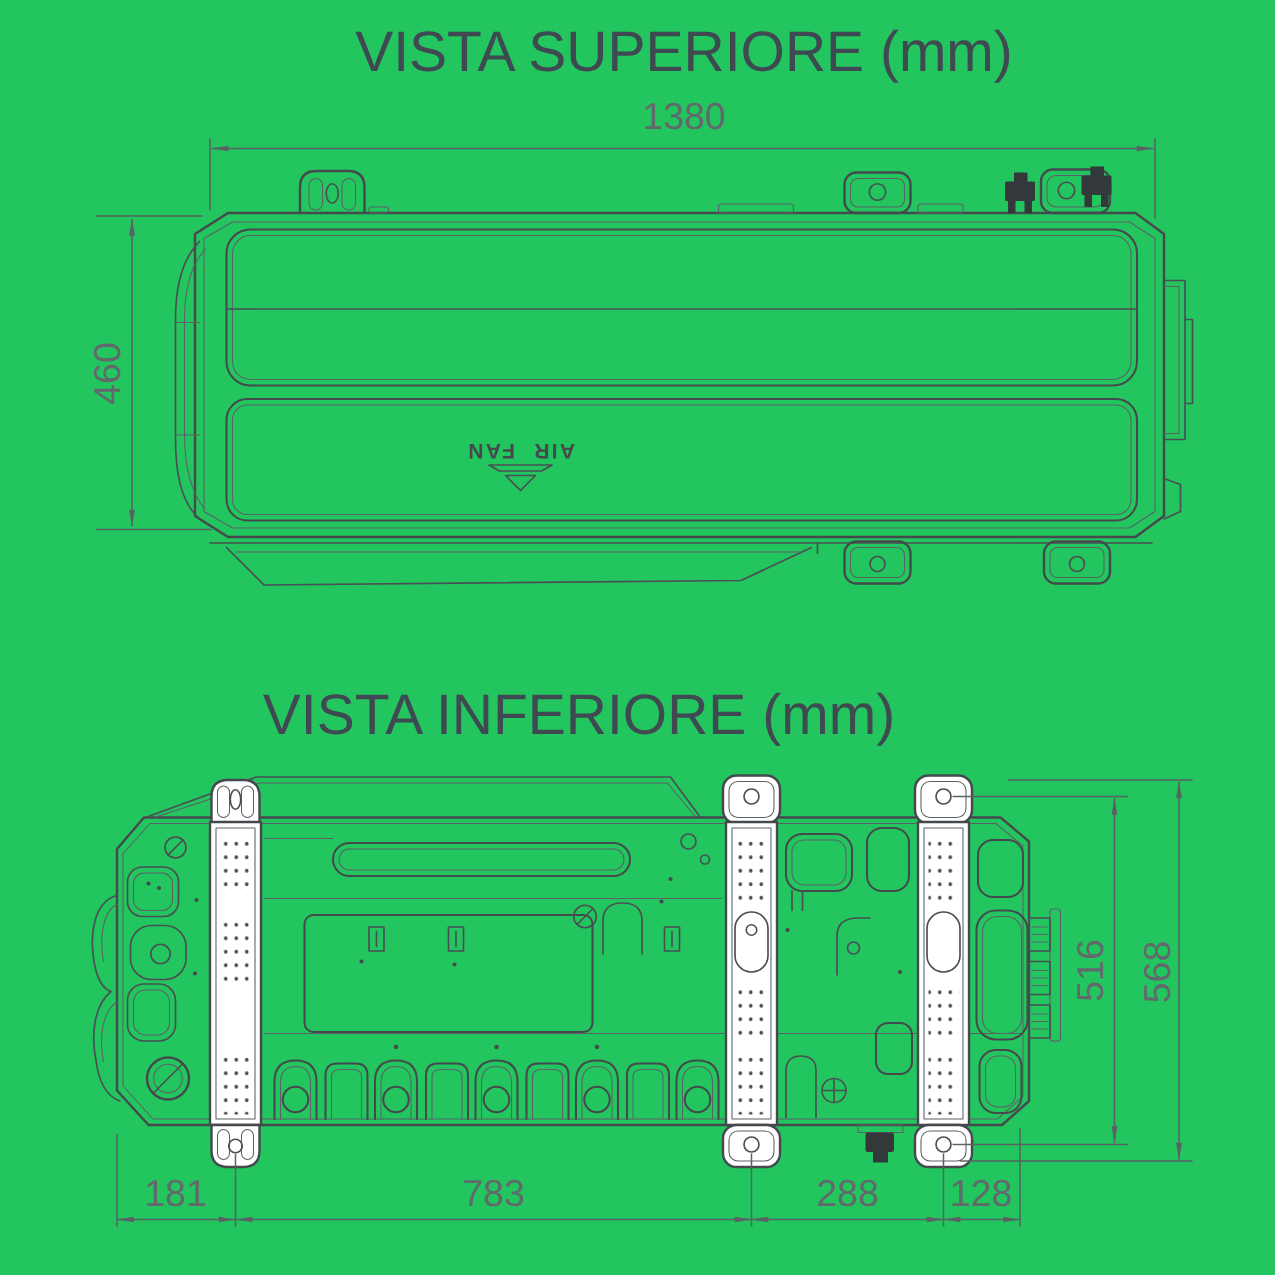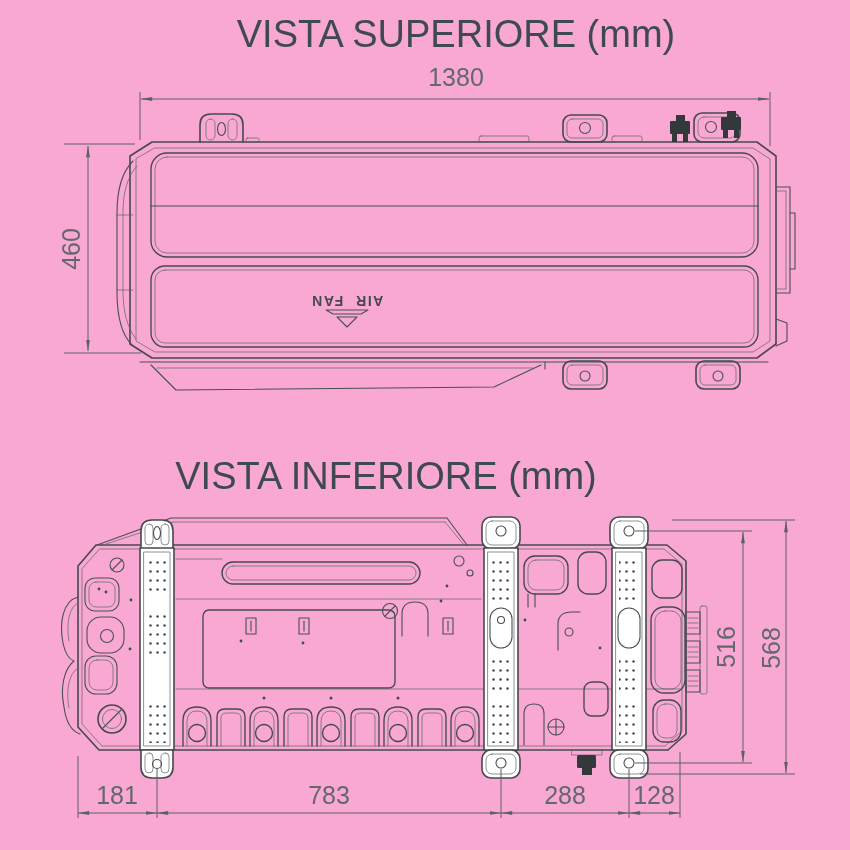--- a/index.html
+++ b/index.html
@@ -1,16 +1,16 @@
 <!DOCTYPE html>
 <html><head>
 <meta charset="utf-8">
 <style>
   html,body{margin:0;padding:0;background:#ffffff;}
-  .page{position:relative;width:850px;height:850px;background:#f9a8d4;overflow:hidden;
+  .page{position:relative;width:850px;height:850px;background:#22c55e;overflow:hidden;
         font-family:"Liberation Sans",sans-serif;}
   svg{position:absolute;left:0;top:0;}
   
   .s1{stroke:#45494d;stroke-width:1.6;fill:none;stroke-linecap:round;stroke-linejoin:round;}
   .sm{stroke:#45494d;stroke-width:1.35;fill:none;stroke-linecap:round;stroke-linejoin:round;}
   .s2{stroke:#4a4f53;stroke-width:1.1;fill:none;stroke-linecap:round;stroke-linejoin:round;}
   .s3{stroke:#5c6165;stroke-width:0.7;fill:none;stroke-linecap:round;stroke-linejoin:round;}
   .sw{fill:#ffffff;stroke:#45494d;stroke-width:1.6;stroke-linejoin:round;}
   .dim{stroke:#5a6064;stroke-width:1;fill:none;}
   .dimtx{fill:#62686c;font-family:"Liberation Sans",sans-serif;font-size:25px;text-anchor:middle;}

